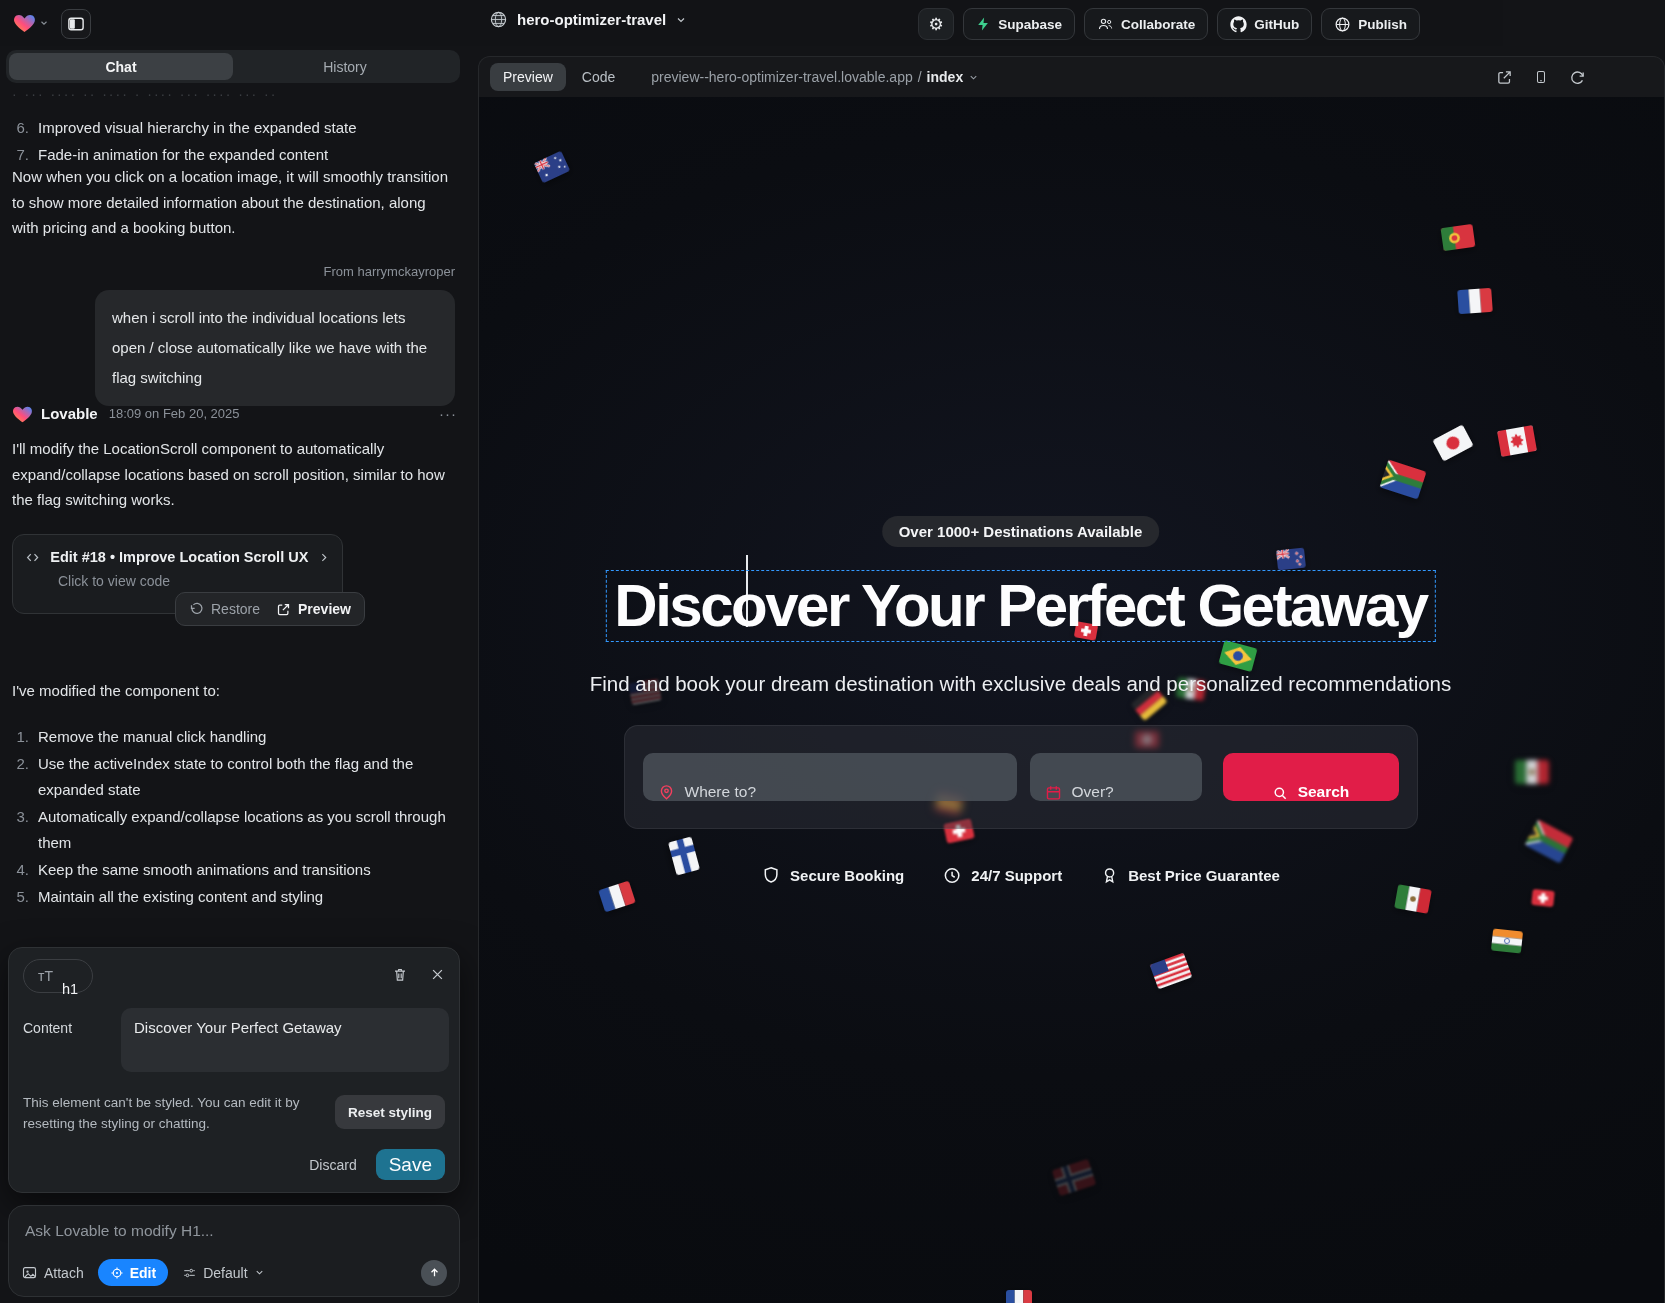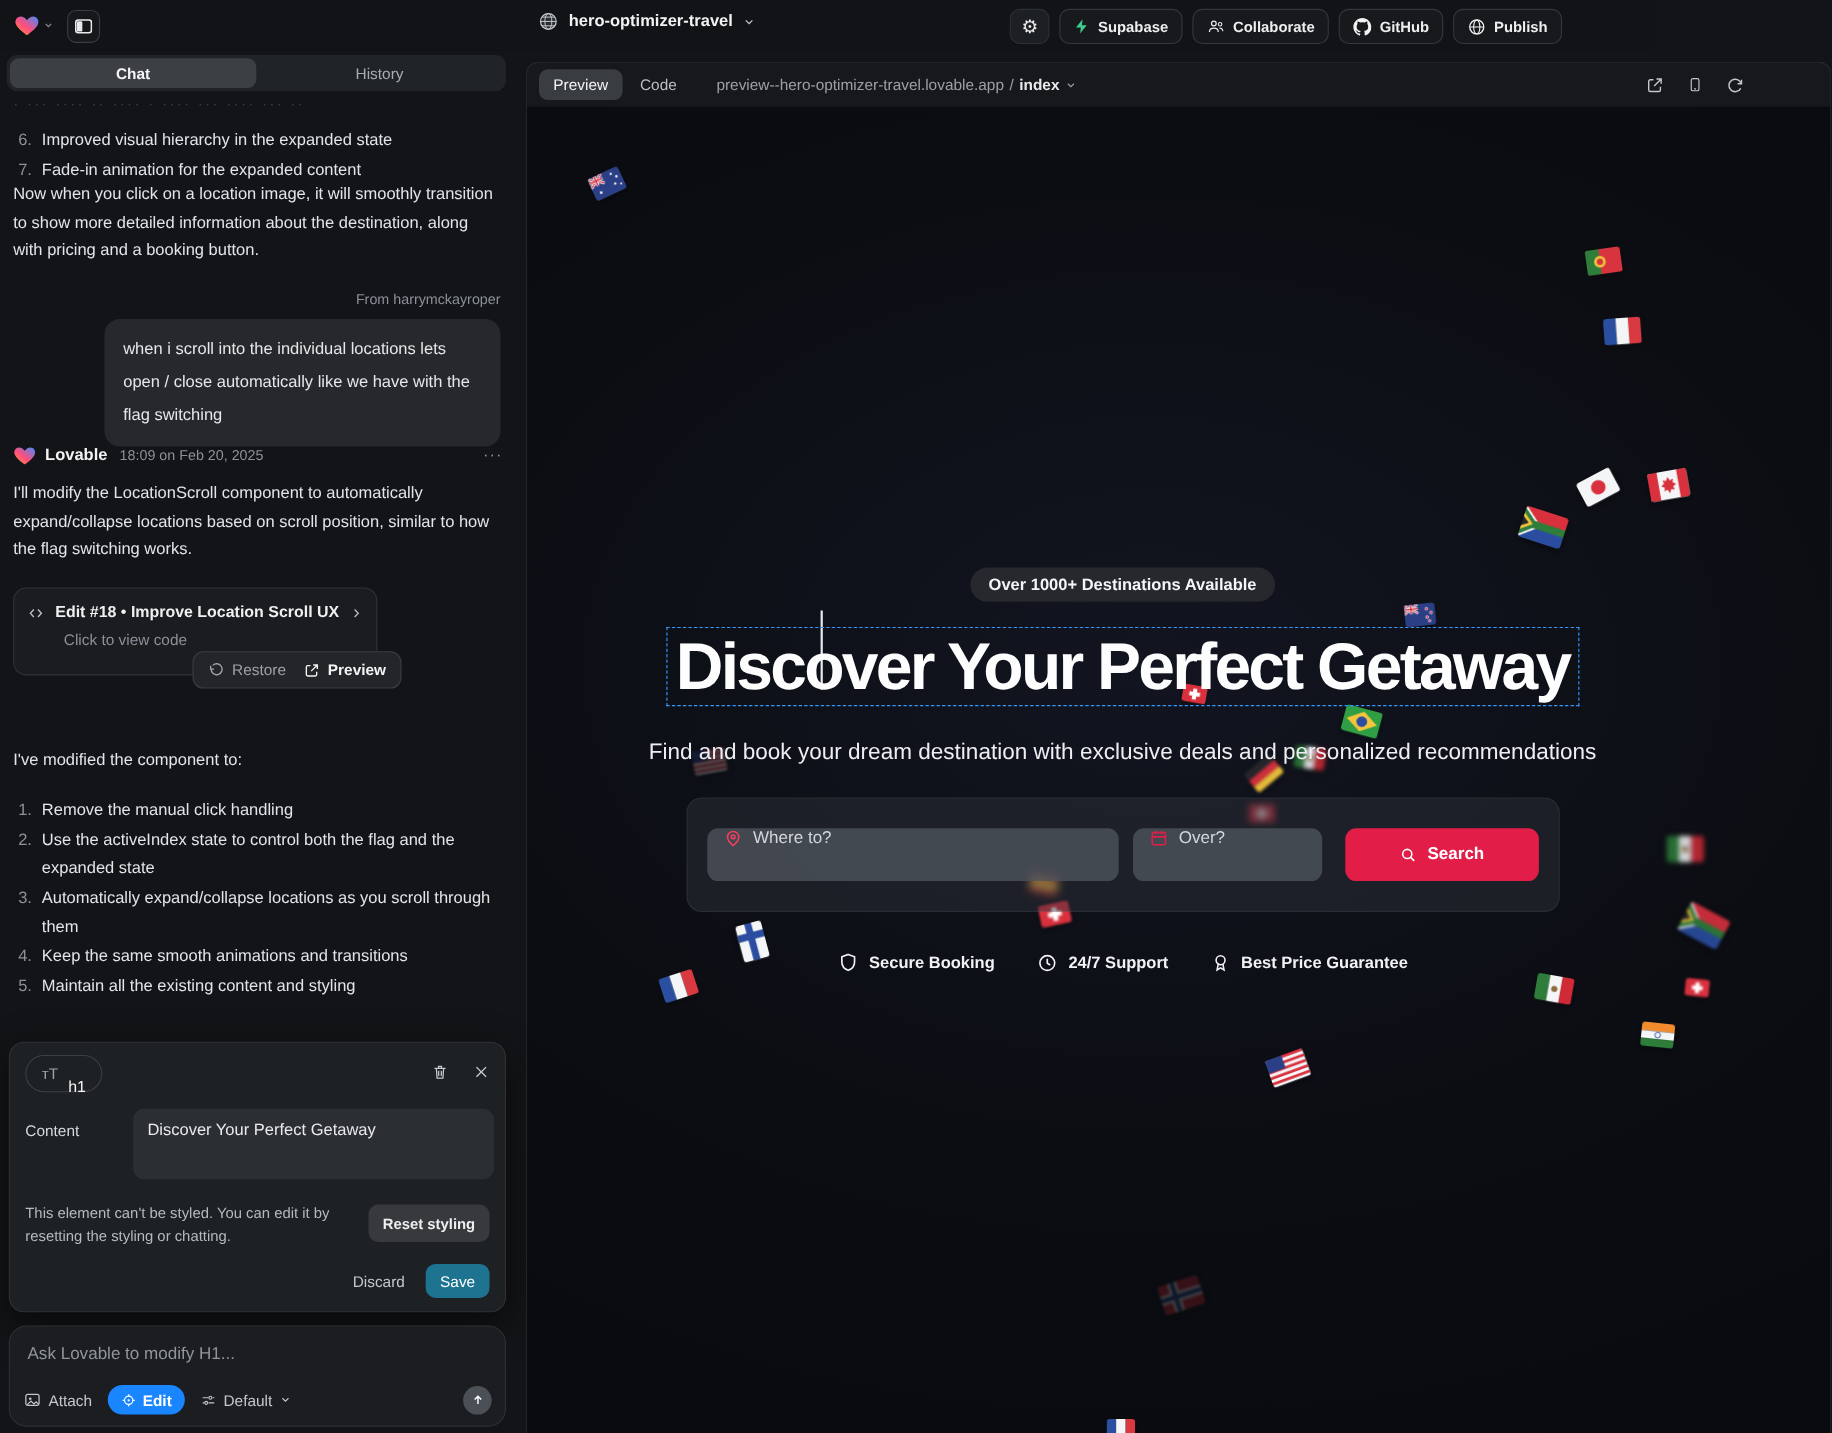--- a/index.html
+++ b/index.html
@@ -63,21 +63,21 @@
   #editor .topicons{position:absolute;right:14px;top:18px;display:flex;gap:22px;align-items:center;}
   #content-label{position:absolute;left:14px;top:72px;font-size:14px;color:#d6dade;}
   #content-box{position:absolute;left:112px;top:60px;width:328px;height:64px;background:#2b2e32;border-radius:10px;
       box-sizing:border-box;padding:11px 13px;font-size:15px;color:#e8eaec;}
   #style-note{position:absolute;left:14px;top:144px;width:310px;font-size:13.5px;line-height:21px;color:#b4bac0;}
   #reset-btn{position:absolute;right:14px;top:147px;height:34px;background:#37393d;border-radius:9px;
       display:flex;align-items:center;padding:0 13px;font-size:13.5px;font-weight:bold;color:#eceef0;}
   #editor-actions{position:absolute;right:14px;top:201px;display:flex;align-items:center;gap:19px;}
   #discard-btn{font-size:14px;color:#c3c8cd;}
   #save-btn{height:31px;background:#1e7391;border-radius:9px;display:flex;align-items:center;
-      padding:0 13px;font-size:14px;color:#fdfefe;}
+      padding:0 13px;font-size:19px;color:#fdfefe;}
   
   #composer{position:absolute;left:8px;top:1159px;width:452px;height:92px;background:#1b1d20;
       border:1px solid #2e3134;border-radius:16px;box-sizing:border-box;}
   #composer .ph{position:absolute;left:16px;top:16px;font-size:15.5px;color:#90969d;}
   #composer .row{position:absolute;left:12px;right:12px;bottom:10px;display:flex;align-items:center;gap:14px;}
   .comp-item{display:flex;align-items:center;gap:6px;font-size:14px;color:#c3c8cd;}
   #edit-pill{display:flex;align-items:center;gap:6px;background:#1985ff;border-radius:999px;height:27px;
       padding:0 12px;font-size:14px;font-weight:bold;color:#fff;}
   #send-btn{margin-left:auto;width:26px;height:26px;border-radius:50%;background:#4a5056;
       display:flex;align-items:center;justify-content:center;}
@@ -101,26 +101,26 @@
   #hl-box{position:absolute;left:50%;top:473px;transform:translateX(-50%);border:1.5px dashed #3399ff;
       padding:0 8px;white-space:nowrap;}
   #headline{font-family:"Liberation Sans",sans-serif;font-weight:bold;font-size:60px;line-height:70px;
       letter-spacing:-2.5px;color:#fdfdfe;}
   #caret{position:absolute;left:267px;top:458px;width:1.6px;height:72px;background:#e7eaee;}
   #subtitle{position:absolute;left:50%;top:575px;transform:translateX(-50%);white-space:nowrap;
       font-size:20.5px;color:#eceef1;}
   #search-card{position:absolute;left:50%;top:628px;transform:translateX(-50%);width:794px;height:104px;
       background:rgba(48,52,60,.45);border:1px solid rgba(255,255,255,.07);border-radius:14px;
       box-sizing:border-box;display:flex;align-items:center;gap:13px;padding:0 18px;}
-  .s-input{height:48px;background:rgba(78,84,92,.78);border-radius:10px;display:flex;align-items:flex-start;
+  .s-input{height:48px;background:rgba(78,84,92,.78);border-radius:10px;display:flex;align-items:flex-end;
       gap:10px;padding:0 15px;box-sizing:border-box;font-size:15.5px;color:#d3d7dc;}
   #where-input{width:374px;}
   #when-input{width:172px;}
   #search-btn{width:176px;height:48px;margin-left:auto;background:#e11d48;border-radius:10px;
-      display:flex;align-items:center;justify-content:center;gap:10px;font-size:15.5px;font-weight:bold;color:#fff;}
+      display:flex;align-items:flex-end;justify-content:center;gap:10px;font-size:15.5px;font-weight:bold;color:#fff;}
   #features{position:absolute;left:50%;top:768px;transform:translateX(-50%);display:flex;align-items:center;gap:38px;}
   .feat{display:flex;align-items:center;gap:10px;font-size:15px;font-weight:bold;color:#f0f2f4;white-space:nowrap;}
   .flag{position:absolute;border-radius:3px;overflow:hidden;box-shadow:0 2px 7px rgba(0,0,0,.4);}
   .flag svg{width:100%;height:100%;}
 </style>
 </head>
 <body>
 
 <div id="topbar">
   <div id="logo-wrap">

